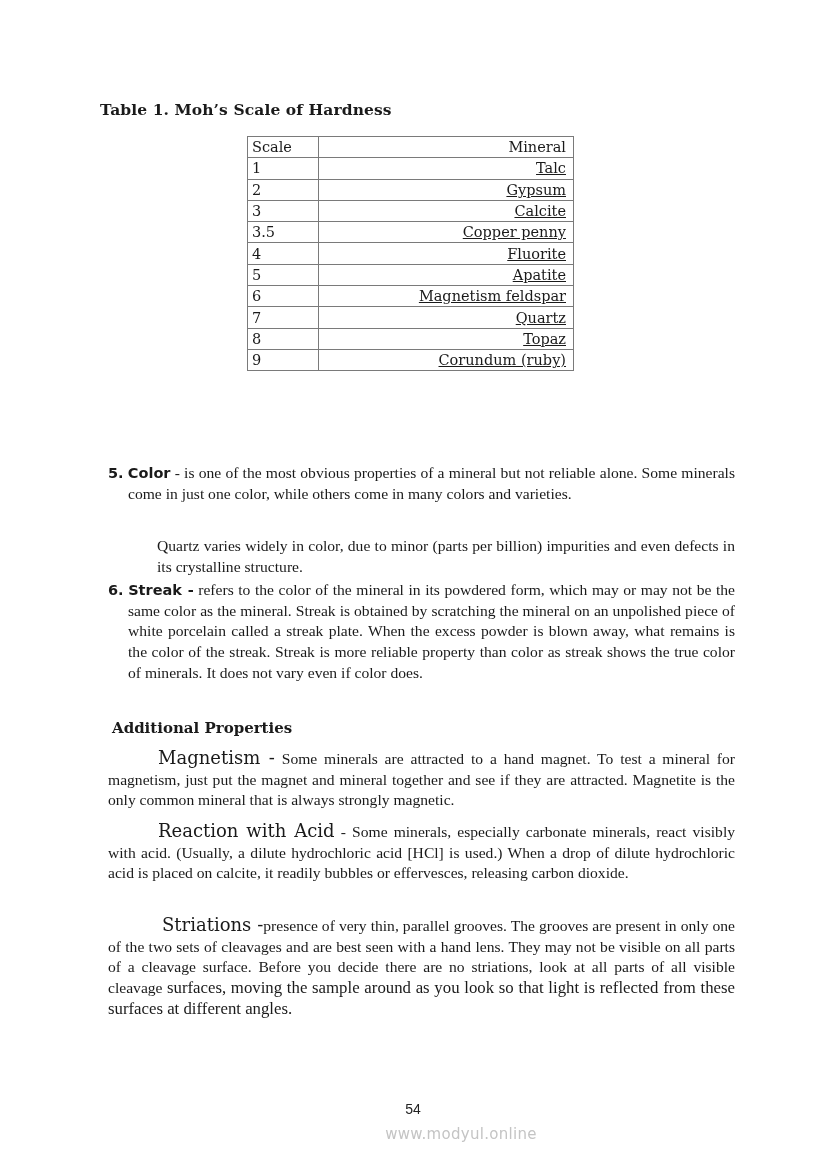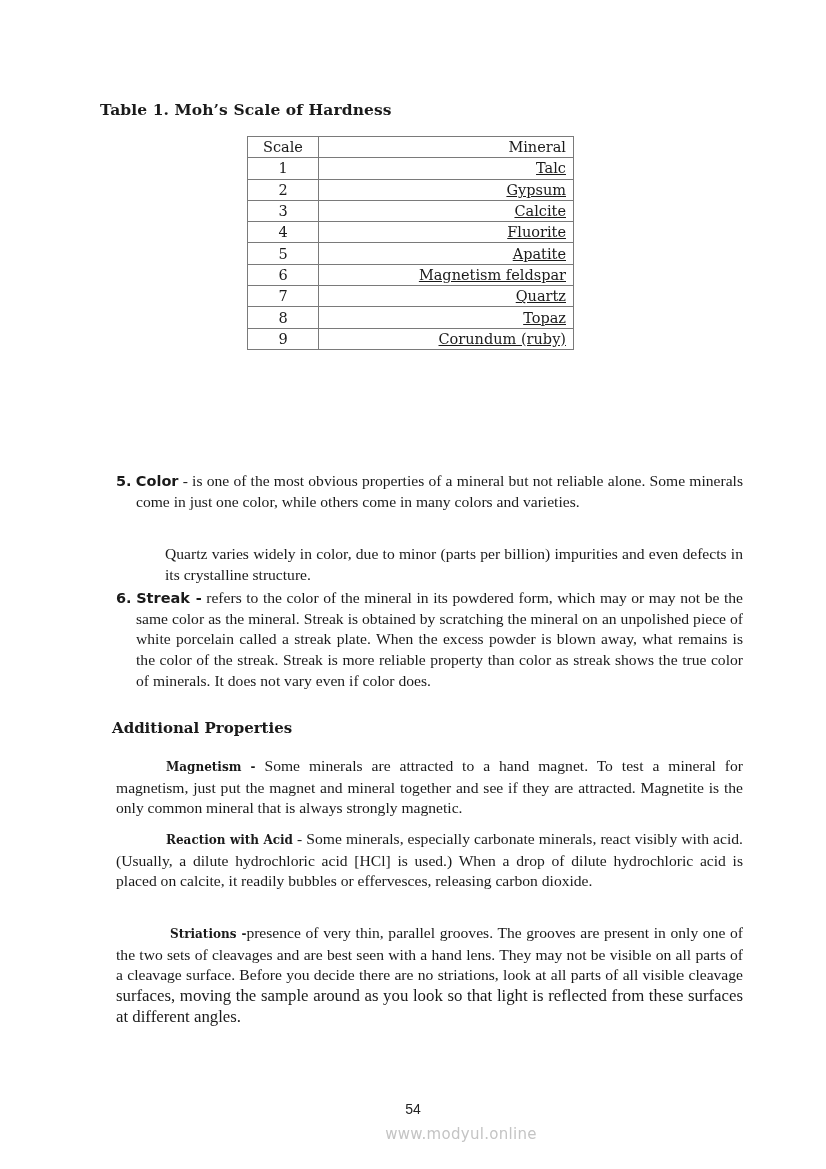--- a/index.html
+++ b/index.html
@@ -41,55 +41,55 @@
     }
     table.hardness th, table.hardness td {
       border: 1px solid #7a7a7a;
       height: 20.3px;
       padding: 0 7px;
       font-weight: normal;
       line-height: 20px;
     }
     table.hardness th.scale, table.hardness td.scale {
       width: 62px;
-      text-align: center;
+      text-align: left;
       padding: 0 4px;
     }
     table.hardness th.mineral {
       width: 240px;
       text-align: right;
     }
     table.hardness td.mineral {
       text-align: right;
       text-decoration: underline;
     }
     .para {
       position: absolute;
       left: 0;
       width: 627px;
       font-family: "Liberation Serif", serif;
       font-size: 15.6px;
       line-height: 20.7px;
       text-align: justify;
-      margin: 16px;
+      margin: 8px;
     }
     .numbered {
       padding-left: 20px;
       text-indent: -20px;
       width: 607px;
     }
     .num-bold {
       font-family: "DejaVu Sans", sans-serif;
       font-weight: bold;
       font-size: 14.5px;
     }
     .serif-bold {
       font-family: "DejaVu Serif", serif;
-      font-weight: bold;
-      font-size: 12px;
+      font-weight: normal;
+      font-size: 18px;
     }
     .indent-block {
       left: 49px;
       width: 578px;
     }
     .section-heading {
       position: absolute;
       left: 0;
       top: 707px;
       margin: 12px;
@@ -147,20 +147,24 @@
         </tr>
         <tr>
           <td class="scale">2</td>
           <td class="mineral">Gypsum</td>
         </tr>
         <tr>
           <td class="scale">3</td>
           <td class="mineral">Calcite</td>
         </tr>
         <tr>
+          <td class="scale">3.5</td>
+          <td class="mineral">Copper penny</td>
+        </tr>
+        <tr>
           <td class="scale">4</td>
           <td class="mineral">Fluorite</td>
         </tr>
         <tr>
           <td class="scale">5</td>
           <td class="mineral">Apatite</td>
         </tr>
         <tr>
           <td class="scale">6</td>
           <td class="mineral">Magnetism feldspar</td>

